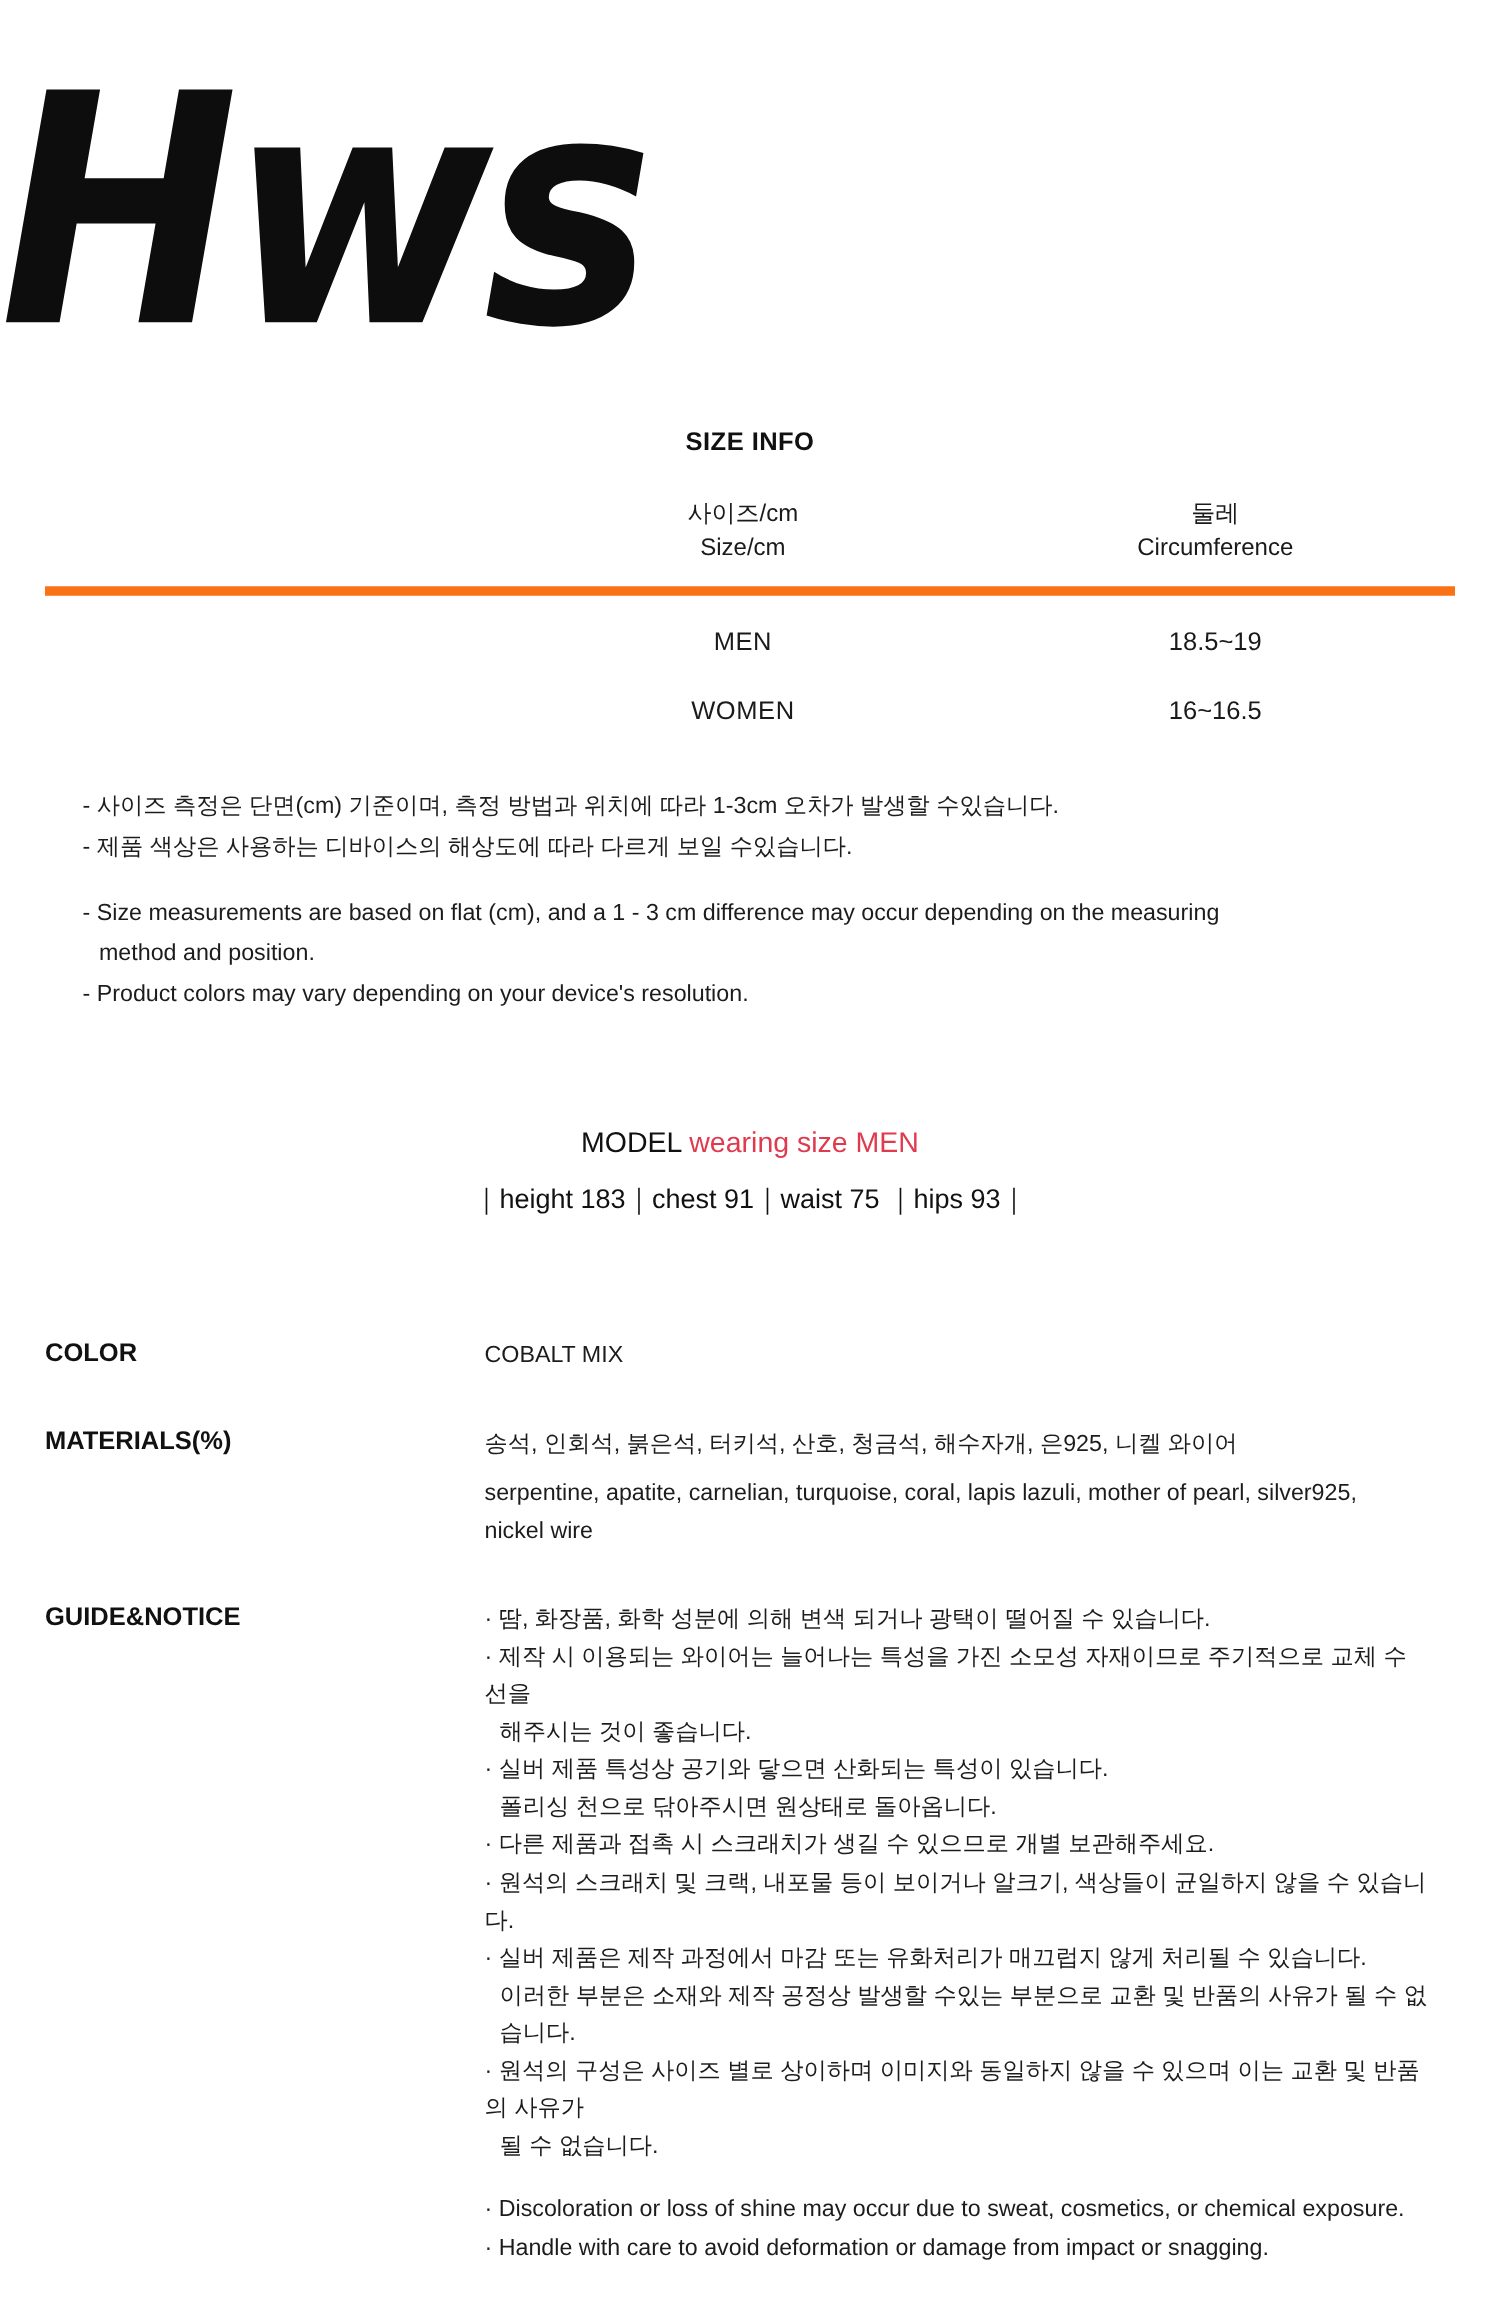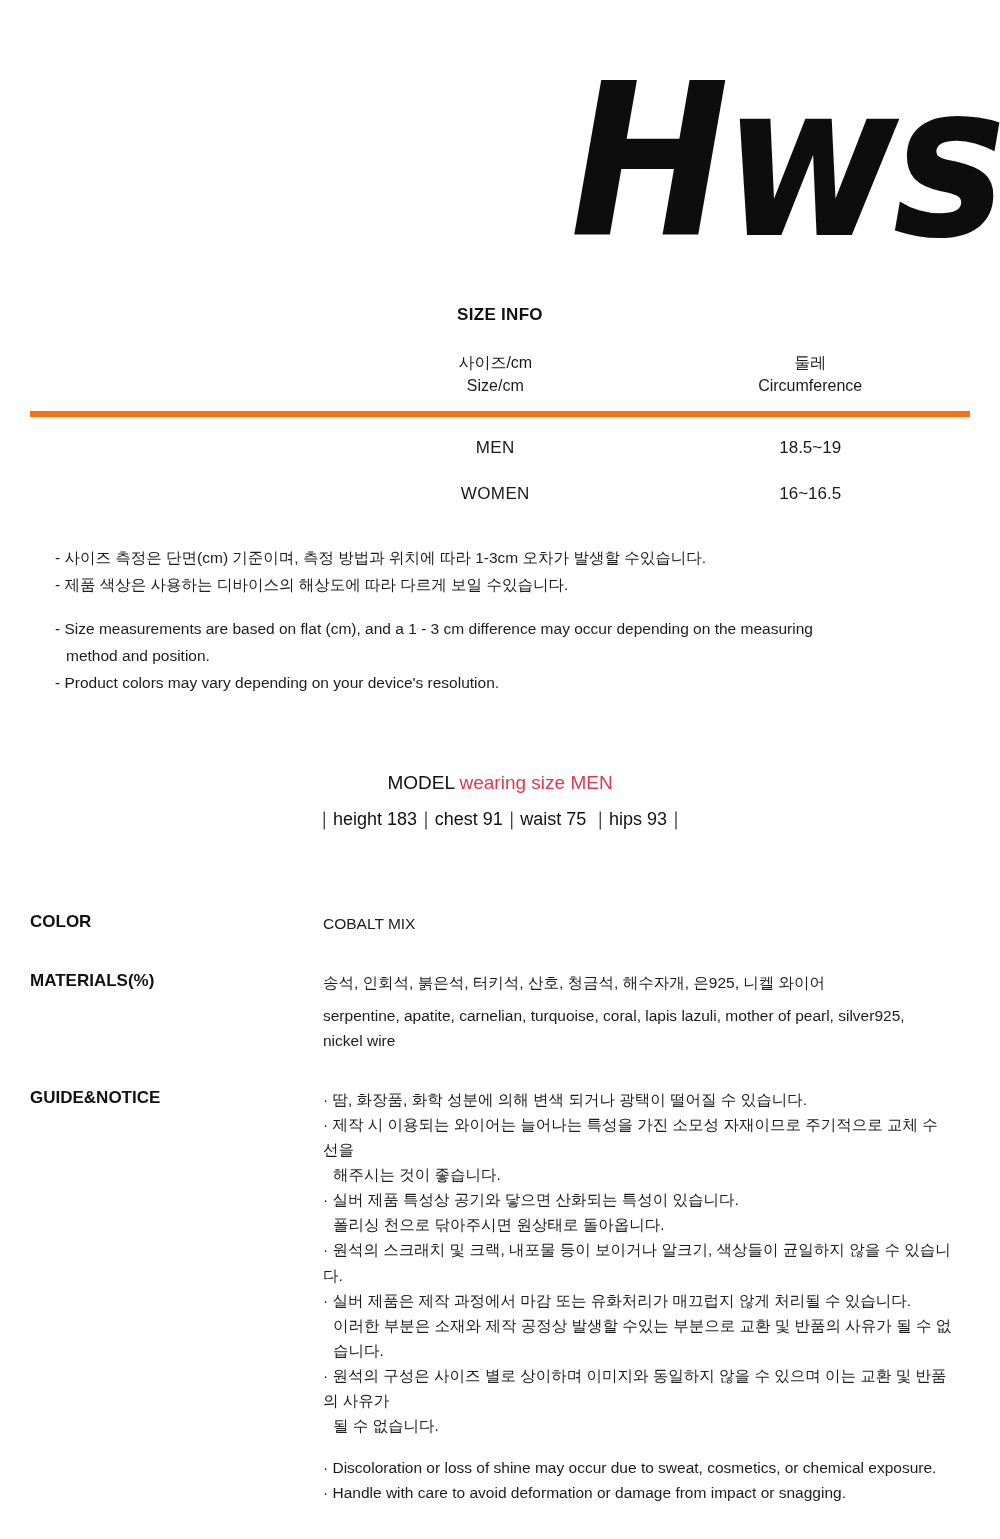--- a/index.html
+++ b/index.html
@@ -16,23 +16,23 @@
   }
   .page {
     position: relative;
     width: 1000px;
     min-height: 1539px;
     box-sizing: border-box;
   }
 
   
   .logo-wrap {
-    padding-top: 72px;
+    padding-top: 52px;
     padding-bottom: 40px;
-    text-align: right;
+    text-align: left;
   }
   .logo {
     display: inline-block;
     font-family: "DejaVu Sans", sans-serif;
     font-weight: 700;
     font-size: 190px;
     line-height: 0.95;
     letter-spacing: -6px;
     color: #0d0d0d;
     transform: scaleY(1.12);
@@ -226,20 +226,21 @@
     </div>
 
     <div class="row">
       <div class="key">GUIDE&amp;NOTICE</div>
       <div class="val bullets">
         <p>· 땀, 화장품, 화학 성분에 의해 변색 되거나 광택이 떨어질 수 있습니다.</p>
         <p>· 제작 시 이용되는 와이어는 늘어나는 특성을 가진 소모성 자재이므로 주기적으로 교체 수선을</p>
         <p class="cont">해주시는 것이 좋습니다.</p>
         <p>· 실버 제품 특성상 공기와 닿으면 산화되는 특성이 있습니다.</p>
         <p class="cont">폴리싱 천으로 닦아주시면 원상태로 돌아옵니다.</p>
+        <p>· 다른 제품과 접촉 시 스크래치가 생길 수 있으므로 개별 보관해주세요.</p>
         <p>· 원석의 스크래치 및 크랙, 내포물 등이 보이거나 알크기, 색상들이 균일하지 않을 수 있습니다.</p>
         <p>· 실버 제품은 제작 과정에서 마감 또는 유화처리가 매끄럽지 않게 처리될 수 있습니다.</p>
         <p class="cont">이러한 부분은 소재와 제작 공정상 발생할 수있는 부분으로 교환 및 반품의 사유가 될 수 없습니다.</p>
         <p>· 원석의 구성은 사이즈 별로 상이하며 이미지와 동일하지 않을 수 있으며 이는 교환 및 반품의 사유가</p>
         <p class="cont">될 수 없습니다.</p>
 
         <div class="gapblk"></div>
 
         <p>· Discoloration or loss of shine may occur due to sweat, cosmetics, or chemical exposure.</p>
         <p>· Handle with care to avoid deformation or damage from impact or snagging.</p>

